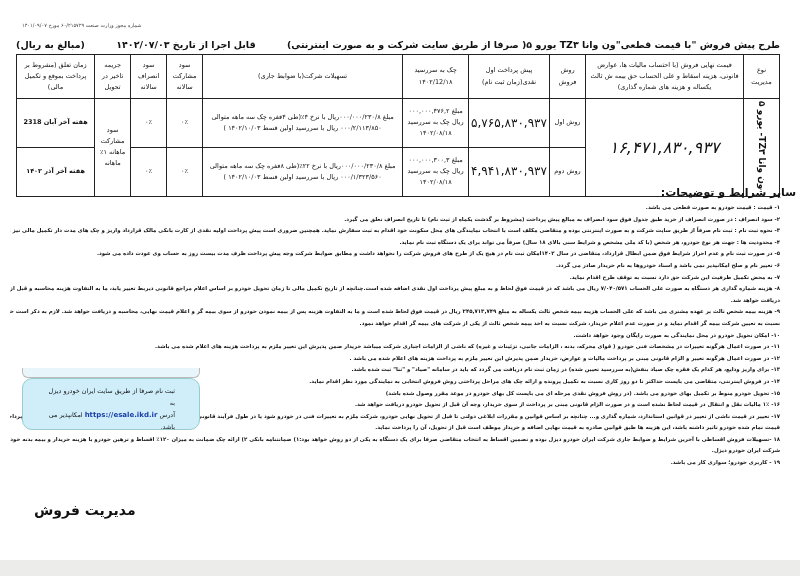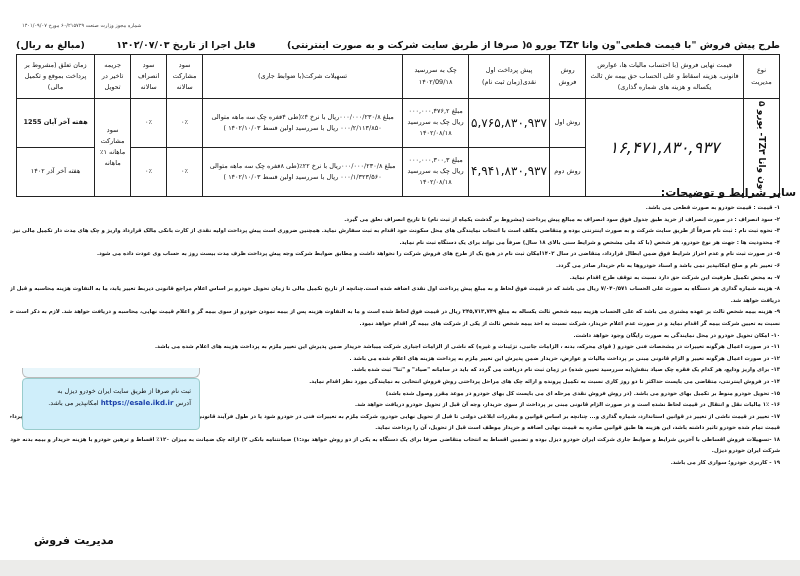--- a/index.html
+++ b/index.html
@@ -14,44 +14,44 @@
   table.price { position: absolute; left: 16px; top: 54px; width: 764px; border-collapse: collapse; direction: rtl; font-size: 6.5px; }
   table.price td, table.price th { border: 1px solid #222; text-align: center; vertical-align: middle; padding: 2px; font-weight: normal; line-height: 1.7; }
   table.price th { height: 44px; }
   table.price tbody tr { height: 43px; }
   .bold-num { font-weight: bold; font-size: 12px; }
   .big-num { font-weight: bold; font-size: 16px; font-style: italic; }
   .vert { writing-mode: vertical-rl; font-size: 9px; font-weight: bold; }
   .notes-title { position: absolute; right: 4px; top: 186px; font-size: 11px; font-weight: bold; direction: rtl; }
   .notes { position: absolute; right: 20px; top: 202px; width: 770px; direction: rtl; font-size: 5.4px; font-weight: bold; line-height: 11.6px; }
   .notes .item { white-space: nowrap; overflow: hidden; }
-  .callout { position: absolute; left: 22px; top: 378px; width: 178px; height: 52px; background: #cfeefa; border: 1px solid #9cc; border-radius: 4px; direction: rtl; font-size: 6.4px; padding: 6px 8px; line-height: 12px; }
+  .callout { position: absolute; left: 22px; top: 378px; width: 178px; height: 52px; background: #cfeefa; border: 1px solid #9cc; border-radius: 10px; direction: rtl; font-size: 6.4px; padding: 6px 24px; line-height: 12px; }
   .callout-top { position: absolute; left: 22px; top: 368px; width: 178px; height: 10px; border: 1px solid #bbb; border-top: none; border-radius: 0 0 6px 6px; background: #e8f6fb; }
   .callout a { color: #1a3ea8; font-weight: bold; font-size: 7px; }
-  .signature { position: absolute; left: 34px; top: 502px; font-size: 11px; font-weight: bold; direction: rtl; margin-top: 32px; }
+  .signature { position: absolute; left: 34px; top: 502px; font-size: 14px; font-weight: bold; direction: rtl; }
 </style>
 </head>
 <body>
 
 <div class="page">
   <div class="license">شماره مجوز وزارت صنعت ۶۰/۲۱۵۷۲۹ مورخ ۱۴۰۱/۰۹/۰۷</div>
   <div class="subtitle">
     <span>طرح پیش فروش "با قیمت قطعی"ون وانا TZ۳ یورو ۵( صرفا از طریق سایت شرکت و به صورت اینترنتی)</span>
     <span>قابل اجرا از  تاریخ  ۱۴۰۲/۰۷/۰۳</span>
     <span>(مبالغ به ریال)</span>
   </div>
 
   <table class="price">
     <thead>
       <tr>
         <th style="width:36px">نوع مدیریت</th>
         <th style="width:158px">قیمت نهایی فروش (با احتساب مالیات ها، عوارض قانونی، هزینه اسقاط و علی الحساب حق بیمه ش ثالث یکساله و هزینه های شماره گذاری)</th>
         <th style="width:36px">روش فروش</th>
         <th style="width:64px">پیش پرداخت اول نقدی(زمان ثبت نام)</th>
-        <th style="width:66px">چک به سررسید ۱۴۰۲/09/۱۸</th>
+        <th style="width:66px">چک به سررسید ۱۴۰۲/12/۱۸</th>
         <th style="width:200px">تسهیلات شرکت(با ضوابط جاری)</th>
         <th style="width:36px">سود مشارکت سالانه</th>
         <th style="width:36px">سود انصراف سالانه</th>
         <th style="width:36px">جریمه تاخیر در تحویل</th>
         <th>زمان تعلق (مشروط بر پرداخت بموقع و تکمیل مالی)</th>
       </tr>
     </thead>
     <tbody>
       <tr>
         <td rowspan="2"><span class="vert">ون وانا TZ۳- یورو ۵</span></td>
@@ -59,33 +59,33 @@
         <td>روش اول</td>
         <td class="bold-num">۵,۷۶۵,۸۳۰,۹۳۷</td>
         <td>مبلغ ۰۰۰,۰۰۰,۴۷۶,۲ ریال چک به سررسید ۱۴۰۲/۰۸/۱۸</td>
         <td>
           <div>مبلغ ۰۰۰/۰۰۰/۲۳۰/۸ریال با نرخ ۴٪(طی ۴قفره چک سه ماهه متوالی</div>
           <div>۰۰۰/۲/۱۱۳/۸۵۰ ریال با سررسید اولین قسط ۱۴۰۲/۱۰/۰۳ )</div>
         </td>
         <td>۰٪</td>
         <td>۰٪</td>
         <td rowspan="2">سود مشارکت ماهانه ۱٪ ماهانه</td>
-        <td style="font-weight:bold">هفته آخر آبان 1255</td>
+        <td style="font-weight:bold">هفته آخر آبان 2318</td>
       </tr>
       <tr>
         <td>روش دوم</td>
         <td class="bold-num">۴,۹۴۱,۸۳۰,۹۳۷</td>
         <td>مبلغ ۰۰۰,۰۰۰,۳۰۰,۳ ریال چک به سررسید ۱۴۰۲/۰۸/۱۸</td>
         <td>
           <div>مبلغ ۰۰۰/۰۰۰/۲۳۰/۸ریال با نرخ ۲۲٪(طی ۸قفره چک سه ماهه متوالی</div>
           <div>۰۰۰/۱/۳۲۳/۵۶۰ ریال با سررسید اولین قسط ۱۴۰۲/۱۰/۰۳ )</div>
         </td>
         <td>۰٪</td>
         <td>۰٪</td>
-        <td style="font-weight:normal">هفته آخر آذر ۱۴۰۲</td>
+        <td style="font-weight:bold">هفته آخر آذر ۱۴۰۲</td>
       </tr>
     </tbody>
   </table>
 
   <div class="notes-title">سایر شرایط و توضیحات:</div>
   <div class="notes">
     <div class="item">۱- قیمت : قیمت خودرو به صورت قطعی می باشد.</div>
     <div class="item">۲- سود انصراف : در صورت انصراف از خرید طبق جدول فوق سود انصراف به مبالغ پیش پرداخت (مشروط بر گذشت یکماه از ثبت نام) تا تاریخ انصراف تعلق می گیرد.</div>
     <div class="item">۳- نحوه ثبت نام : ثبت نام صرفاً از طریق سایت شرکت و به صورت اینترنتی بوده و متقاضی مکلف است با انتخاب نمایندگی های محل سکونت خود اقدام به ثبت سفارش نماید. همچنین ضروری است پیش پرداخت اولیه نقدی از کارت بانکی مالک قرارداد واریز و چک های مدت دار تکمیل مالی نیز متعلق به مالک قرارداد باشد.</div>
     <div class="item">۴- محدودیت ها : جهت هر نوع خودرو، هر شخص (با کد ملی مشخص و شرایط سنی بالای ۱۸ سال) صرفاً می تواند برای یک دستگاه ثبت نام نماید.</div>

